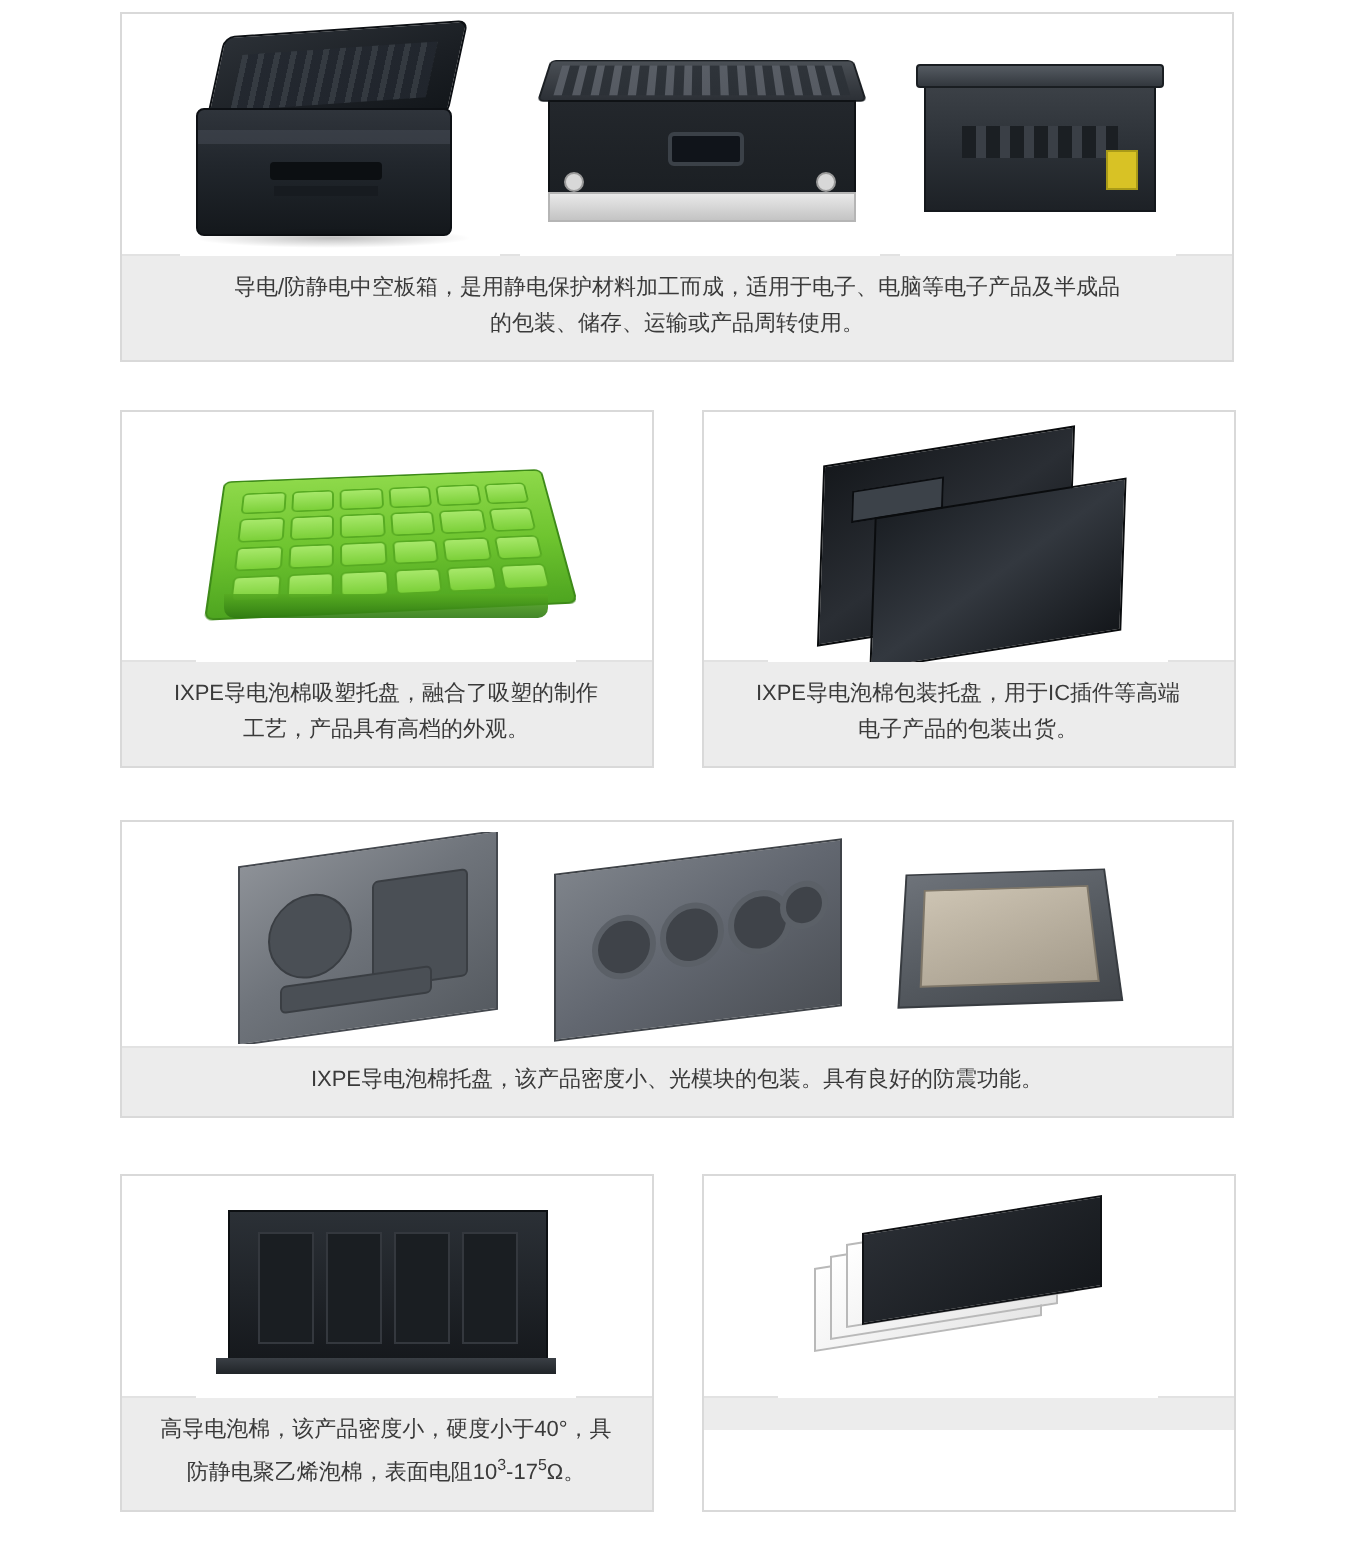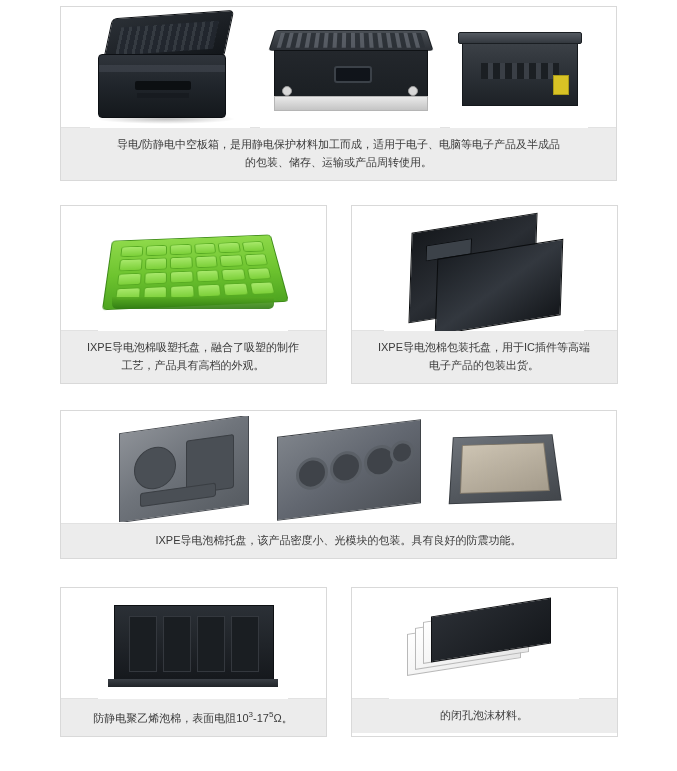--- a/index.html
+++ b/index.html
@@ -396,32 +396,32 @@
           <span class="panel-blk">
             <span class="bar" style="left:14px;"></span>
             <span class="bar" style="left:48px;"></span>
             <span class="bar" style="left:82px;"></span>
             <span class="bar" style="left:116px;"></span>
           </span>
           <span class="panel-base"></span>
         </span>
       </div>
       <div class="caption">
+        <span class="ln">高导电泡棉，该产品密度小，硬度小于40°，具</span>
         <span class="ln"><span>防静电聚乙烯泡棉，表面电阻10</span><sup>3</sup><span>-17</span><sup>5</sup><span>Ω。</span></span>
       </div>
     </div>
 
     <div class="card half">
       <div class="media" style="height:110px;">
         <span class="pic p4b">
           <span class="sheet white" style="left:18px;top:34px;width:112px;height:40px;"></span>
           <span class="sheet white" style="left:26px;top:28px;width:112px;height:40px;"></span>
           <span class="sheet white" style="left:34px;top:22px;width:112px;height:40px;"></span>
           <span class="sheet black" style="left:42px;top:16px;width:118px;height:44px;"></span>
         </span>
       </div>
       <div class="caption">
-        <span class="ln">的闭孔泡沫材料。</span>
       </div>
     </div>
   </div>
 
 </div>
 
 </body></html>

